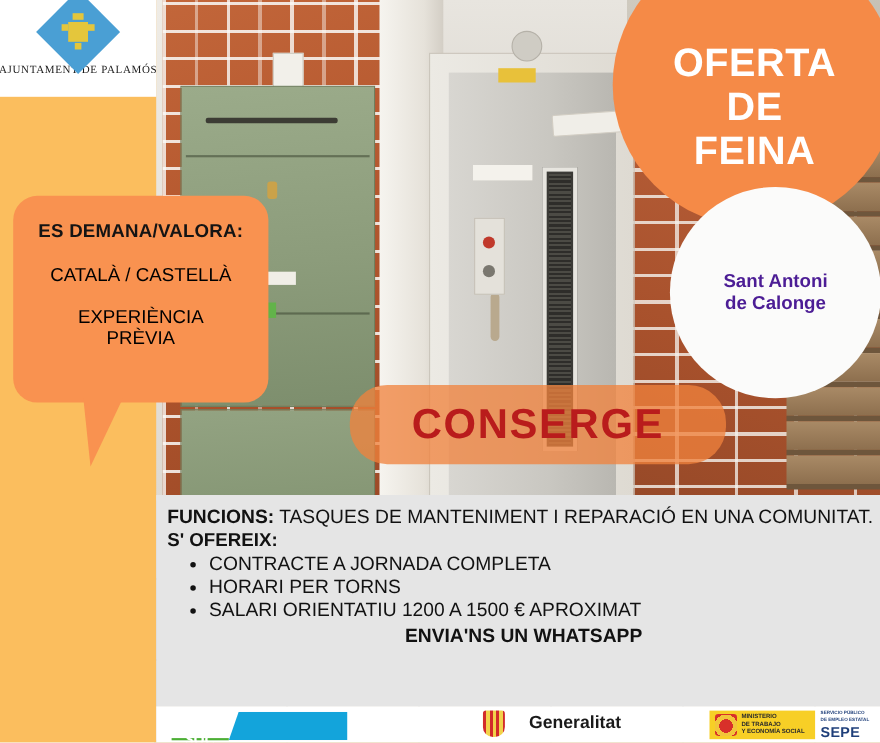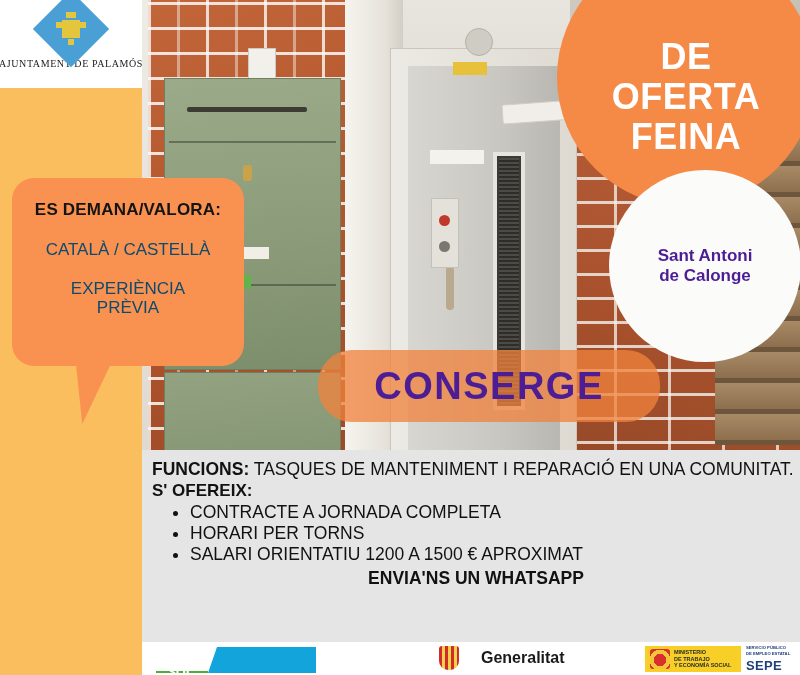--- a/index.html
+++ b/index.html
@@ -231,33 +231,33 @@
     border-left: 22px solid transparent;
     border-right: 14px solid transparent;
     border-top: 62px solid #f99250;
     transform: skewX(-14deg);
   }
   .bubble .b-title {
     font-size: 17px; font-weight: bold; color: #141414;
     text-align: center; margin-top: 22px; letter-spacing: .2px;
   }
   .bubble .b-line {
-    font-size: 17px; color: #0c4a6e; text-align: center; margin-top: 20px;
+    font-size: 17px; color: #000000; text-align: center; margin-top: 20px;
     line-height: 1.12;
   }
 
   
   .banner {
     position: absolute; left: 318px; top: 350px; width: 342px; height: 72px;
     background: rgba(240,130,60,.76);
     border-radius: 34px;
     display: flex; align-items: center; justify-content: center;
   }
   .banner .txt {
-    color: #4c1d95; font-weight: bold; font-size: 38px; letter-spacing: 1.5px;
+    color: #b91c1c; font-weight: bold; font-size: 38px; letter-spacing: 1.5px;
   }
 
   
   .content {
     position: absolute; left: 142px; top: 450px; width: 658px; height: 192px;
     background: #e5e5e5;
     padding: 9px 0 0 10px;
     box-sizing: border-box;
     color: #121212;
   }
@@ -380,22 +380,22 @@
           <div class="blk" style="left:8px;top:8px;width:18px;height:18px;"></div>
           <div class="blk" style="left:14px;top:27px;width:6px;height:6px;"></div>
         </div>
       </div>
     </div>
     <div class="logo-text">AJUNTAMENT DE PALAMÓS</div>
   </div>
 
   <div class="circle-oferta">
     <div class="txt">
+      <div>OFERTA</div>
       <div>DE</div>
-      <div>OFERTA</div>
       <div>FEINA</div>
     </div>
   </div>
 
   <div class="circle-town">
     <div class="txt">
       <div>Sant Antoni</div>
       <div>de Calonge</div>
     </div>
   </div>

